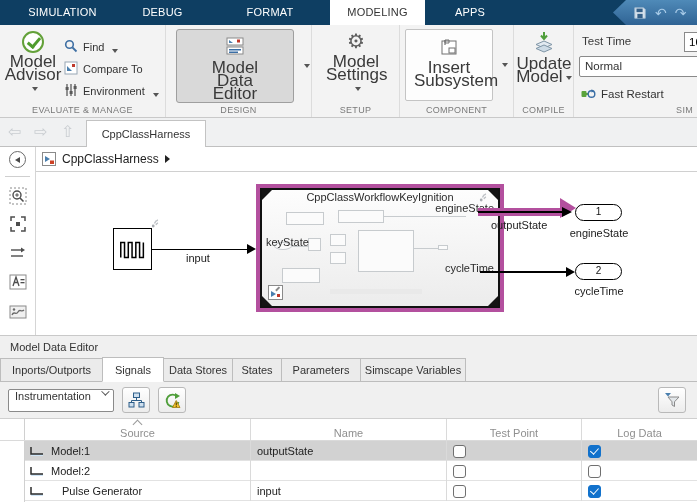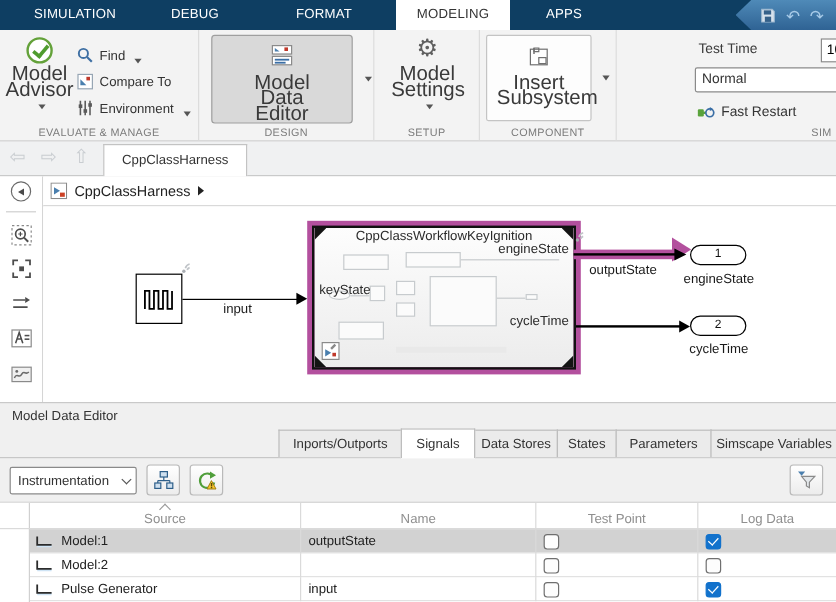--- a/index.html
+++ b/index.html
@@ -49,42 +49,42 @@
   .circbtn i{ display:block; width:0; height:0; border-right:5px solid #4a4a4a; border-top:3.5px solid transparent; border-bottom:3.5px solid transparent; }
   .crumbbar{ position:absolute; left:36px; top:147px; width:661px; height:25px; background:#fff; border-bottom:1px solid #d0d0d0; display:flex; align-items:center; }
   .crumbtext{ font-size:12px; color:#222; margin-left:6px; }
   .fwdtri{ display:inline-block; width:0; height:0; border-left:5px solid #222; border-top:4px solid transparent; border-bottom:4px solid transparent; margin-left:6px; }
   
   .canvas{ position:absolute; left:36px; top:172px; width:661px; height:163px; background:#fff; overflow:hidden; }
   .blockline{ position:absolute; background:#000; }
   .siglabel{ position:absolute; font-size:11px; color:#1a1a1a; }
   .pulseblk{ position:absolute; left:77px; top:56px; width:39px; height:42px; border:1.5px solid #000; background:#fff; display:flex; align-items:center; justify-content:center; cursor:pointer; }
   .arrowR{ position:absolute; width:0; height:0; }
-  .subsys{ position:absolute; left:220px; top:12px; width:228px; height:128px; background:var(--selection,#b3509e); padding:4px; cursor:pointer; }
+  .subsys{ position:absolute; left:220px; top:12px; width:248px; height:128px; background:var(--selection,#b3509e); padding:4px; cursor:pointer; }
   .subsys-in{ position:relative; width:100%; height:100%; border:2px solid #111; background:linear-gradient(#fdfdfd,#ececec); overflow:hidden; }
   .ss-title{ position:absolute; left:0; right:0; top:1px; text-align:center; font-size:11px; color:#2b2b2b; }
   .ss-port{ position:absolute; font-size:11px; color:#2b2b2b; }
   .corner{ position:absolute; width:10px; height:10px; background:#141414; }
   .pv{ position:absolute; border:1px solid #c7cbce; background:#fbfbfb; }
   .pvline{ position:absolute; background:#c7cbce; }
   .badge{ position:absolute; left:6px; bottom:6px; width:15px; height:15px; border:1px solid #8a8a8a; background:#fff; }
   .badge i.b1{ position:absolute; left:2px; top:5px; width:0; height:0; border-left:5px solid #4a7fae; border-top:3px solid transparent; border-bottom:3px solid transparent; }
   .badge i.b2{ position:absolute; right:2px; bottom:2px; width:3px; height:3px; background:#c0392b; }
   .badge i.b3{ position:absolute; right:2px; top:2px; width:5px; height:1.5px; background:#8a8a8a; transform:rotate(-45deg); }
   .outport{ position:absolute; width:47px; height:17px; border:1.5px solid #000; border-radius:9px; background:#fff; text-align:center; line-height:14px; font-size:10px; color:#111; cursor:pointer; }
   .magband{ position:absolute; left:442px; top:36px; width:82px; height:8px; background:var(--selection,#b3509e); }
   .magarrow{ position:absolute; left:524px; top:26px; width:0; height:0; border-left:16px solid var(--selection,#b3509e); border-top:10px solid transparent; border-bottom:10px solid transparent; }
   
   .mde{ position:absolute; left:0; top:335px; width:697px; height:167px; background:#f0f0f0; border-top:1px solid #c9c9c9; }
   .mde-title{ position:absolute; left:10px; top:5px; font-size:11px; color:#333; }
-  .mdetabs{ position:absolute; left:0; top:21px; width:697px; height:25px; border-bottom:1px solid #bdbdbd; display:flex; align-items:flex-end;justify-content:flex-end; }
+  .mdetabs{ position:absolute; left:0; top:21px; width:697px; height:25px; border-bottom:1px solid #bdbdbd; display:flex; align-items:flex-end; }
   .mtab{ height:23px; line-height:22px; text-align:center; background:#ebebeb; border:1px solid #bdbdbd; border-bottom:none; margin-right:-1px; font-size:11px; color:#333; cursor:pointer; }
   .mtab.active{ height:25px; line-height:25px; background:#fff; margin-bottom:-1px; border-bottom:1px solid #fff; z-index:2; }
   .mdetools{ position:absolute; left:0; top:46px; width:697px; height:36px; background:#f0f0f0; }
-  .combo{ position:absolute; left:8px; top:7px; width:106px; height:23px; border:1px solid #8a8a8a; border-radius:2px; background:#fff; display:flex; align-items:center; padding:0 6px; cursor:pointer; }
+  .combo{ position:absolute; left:8px; top:7px; width:106px; height:23px; border:1px solid #8a8a8a; border-radius:2px; background:#fff; display:flex; align-items:flex-start; padding:0 6px; cursor:pointer; }
   .combo .chev{ margin-left:auto; width:6px; height:6px; border-right:1.4px solid #555; border-bottom:1.4px solid #555; transform:rotate(45deg) translateY(-2px); }
   .toolbtn{ position:absolute; top:5px; width:28px; height:26px; border:1px solid #b9b9b9; border-radius:3px; background:linear-gradient(#fff,#ececec); display:flex; align-items:center; justify-content:center; cursor:pointer; }
   
   .mtable{ position:absolute; left:0; top:82px; width:697px; height:85px; background:#fff; border-top:1px solid #cfcfcf; }
   .thead{ position:absolute; left:0; top:0; width:697px; height:22px; border-bottom:1px solid #dadada; }
   .hcell{ position:absolute; top:0; height:22px; color:#8f8f8f; font-size:11px; display:flex; align-items:flex-end; justify-content:center; padding-bottom:2px; border-right:1px solid #dadada; cursor:pointer; }
   .sortup{ position:absolute; top:2px; left:50%; margin-left:-4px; width:7px; height:7px; border-left:1.4px solid #9a9a9a; border-top:1.4px solid #9a9a9a; transform:rotate(45deg); }
   .gutter{ position:absolute; left:0; top:0; width:25px; height:85px; background:#fff; border-right:1px solid #d0d0d0; }
   .trow{ position:absolute; left:25px; width:672px; height:20px; border-bottom:1px solid #e2e2e2; cursor:pointer; }
   .trow.sel{ background:#d2d2d2; }
@@ -190,20 +190,31 @@
             <rect x="10" y="11" width="6" height="5" fill="#fff" stroke="#707070"></rect>
           </svg>
         <div class="btnlabel" style="margin:2px auto 0;width:70px">Insert Subsystem</div>
       </div>
       <div class="ddstrip" style="left:96px;top:4px;height:72px">
           <span class="dcaret"></span>
         </div>
       <div class="seclabel">COMPONENT</div>
     </div>
 
+    <div class="rsec" style="left:514px;width:60px">
+      <div class="bigbtn" style="left:2px;top:6px;width:56px">
+        <svg width="22" height="24" viewBox="0 0 22 24">
+          <path d="M11 1 v6 M8 4.5 l3 3.5 3-3.5" stroke="#4f9e3a" stroke-width="2" fill="none"></path>
+          <polygon points="11,10 19,13.5 11,17 3,13.5" fill="#e2eaf1" stroke="#7f95a6"></polygon>
+          <polygon points="11,14 19,17.5 11,21 3,17.5" fill="#cddbe6" stroke="#7f95a6"></polygon>
+        </svg>
+        <div class="btnlabel"><span>Update Model</span><span class="dcaret"></span></div>
+      </div>
+      <div class="seclabel">COMPILE</div>
+    </div>
 
     <div class="rsec last" style="left:574px;width:123px">
       <span class="stoplabel" style="left:8px;top:10px">Test Time</span>
       <input class="stopinput" style="left: 63px; top: 7px; margin-left: 47px;" value="10.0">
       <div class="modesel" style="left:5px;top:31px">Normal</div>
       <div class="listitem" style="left:7px;top:57px">
         <svg width="15" height="13" viewBox="0 0 15 13">
             <rect x="0.5" y="4" width="5" height="6" rx="1" fill="#5aa33c"></rect>
             <rect x="4" y="6" width="3" height="2" fill="#5aa33c"></rect>
             <circle cx="10.5" cy="7" r="3.3" fill="none" stroke="#3a6ea5" stroke-width="1.4"></circle>
@@ -445,21 +456,21 @@
           </div>
         <div class="tcell" style="left:422px;width:135px;padding-left:6px">
             <span class="cb"></span>
           </div>
         <div class="tcell" style="left:557px;width:115px;padding-left:6px;border-right:none">
             <span class="cb"></span>
           </div>
       </div>
 
       <div class="trow" style="top:62px">
-        <div class="tcell" style="left:0;width:226px;padding-left:4px;gap:6px">
+        <div class="tcell" style="left:0;width:226px;padding-left:4px;gap:17px">
           <svg width="16" height="12" viewBox="0 0 16 12">
               <path d="M2 9 h12 v2 h-12 z" fill="#cfe4f5"></path>
               <path d="M2 2 v7 h12" stroke="#2b2b2b" stroke-width="1.5" fill="none"></path>
             </svg>
           <span>Pulse Generator</span>
         </div>
         <div class="tcell" style="left:226px;width:196px;padding-left:6px">
             <span>input</span>
           </div>
         <div class="tcell" style="left:422px;width:135px;padding-left:6px">

